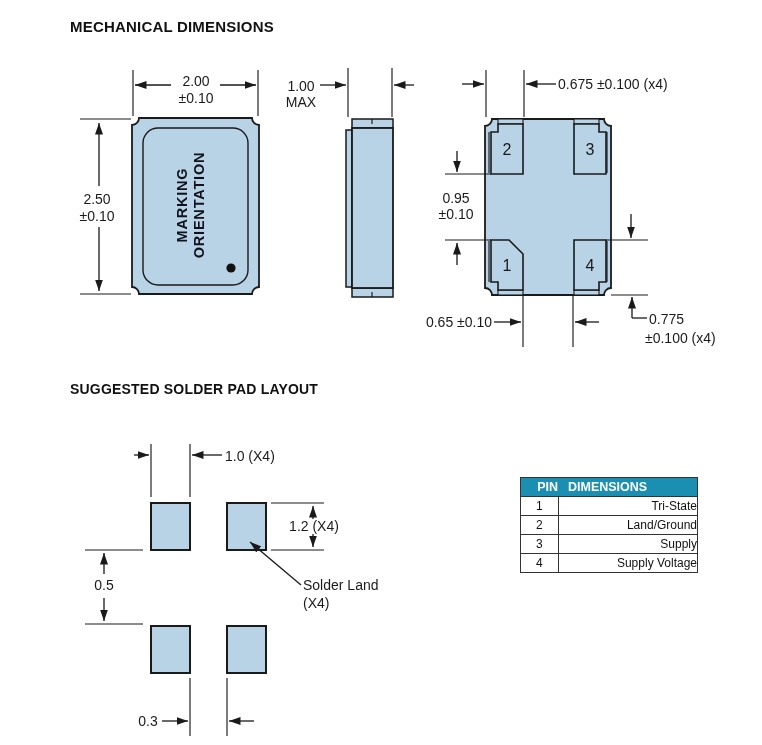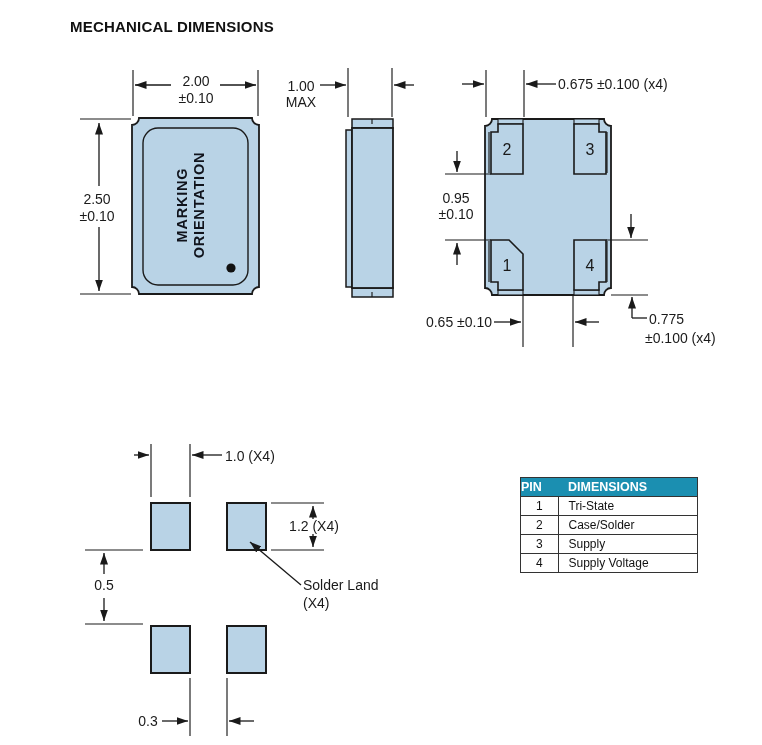--- a/index.html
+++ b/index.html
@@ -31,25 +31,25 @@
   text.dim{font-size:14px;fill:var(--line-color);}
   text.pin-num{font-size:16px;fill:var(--line-color);}
   text.marking{font-size:14.5px;font-weight:bold;letter-spacing:0.8px;fill:#10131c;}
   .mid{text-anchor:middle;}
   .enda{text-anchor:end;}
   
   .pin-table{position:absolute;left:520px;top:477px;z-index:3;border-collapse:collapse;
         background:#fff;border:1.5px solid #333;}
   .pin-table th{background:var(--table-header-bg);color:#fff;font-size:12.5px;font-weight:bold;
         height:17px;padding:0 0 1px 0;border:1px solid #333;}
-  .pin-table th.col-pin{width:37px;text-align:left;border-right:none;}
+  .pin-table th.col-pin{width:37px;text-align:right;border-right:none;}
   .pin-table th.col-conn{width:129px;text-align:left;padding-left:10px;border-left:none;}
   .pin-table td{font-size:12px;color:#111;height:18px;padding:0;border:1px solid #333;}
   .pin-table td.cell-pin{text-align:center;}
-  .pin-table td.cell-conn{text-align:left;padding-left:10px;border-radius:7px;}
+  .pin-table td.cell-conn{text-align:right;padding-left:10px;border-radius:7px;}
 </style>
 </head>
 <body>
 
 <div class="page">
 
   <h1 class="heading heading-1">MECHANICAL DIMENSIONS</h1>
 
   <svg class="drawing" width="762" height="745" viewBox="0 0 762 745">
     <defs>
@@ -201,37 +201,38 @@
       </g>
 
       <g>
         <line class="ln" x1="301" y1="585" x2="250" y2="542" marker-end="url(#ah)"></line>
         <text class="dim" x="303" y="590">Solder Land</text>
         <text class="dim" x="303" y="608">(X4)</text>
       </g>
     </g>
   </svg>
 
+  <h2 class="heading heading-2">SUGGESTED SOLDER PAD LAYOUT</h2>
 
 
   <table class="pin-table">
     <thead>
       <tr>
         <th class="col-pin">PIN</th>
         <th class="col-conn">DIMENSIONS</th>
       </tr>
     </thead>
     <tbody>
       <tr>
         <td class="cell-pin">1</td>
         <td class="cell-conn">Tri-State</td>
       </tr>
       <tr>
         <td class="cell-pin">2</td>
-        <td class="cell-conn">Case/Solder</td>
+        <td class="cell-conn">Land/Ground</td>
       </tr>
       <tr>
         <td class="cell-pin">3</td>
         <td class="cell-conn">Supply</td>
       </tr>
       <tr>
         <td class="cell-pin">4</td>
         <td class="cell-conn">Supply Voltage</td>
       </tr>
     </tbody>

